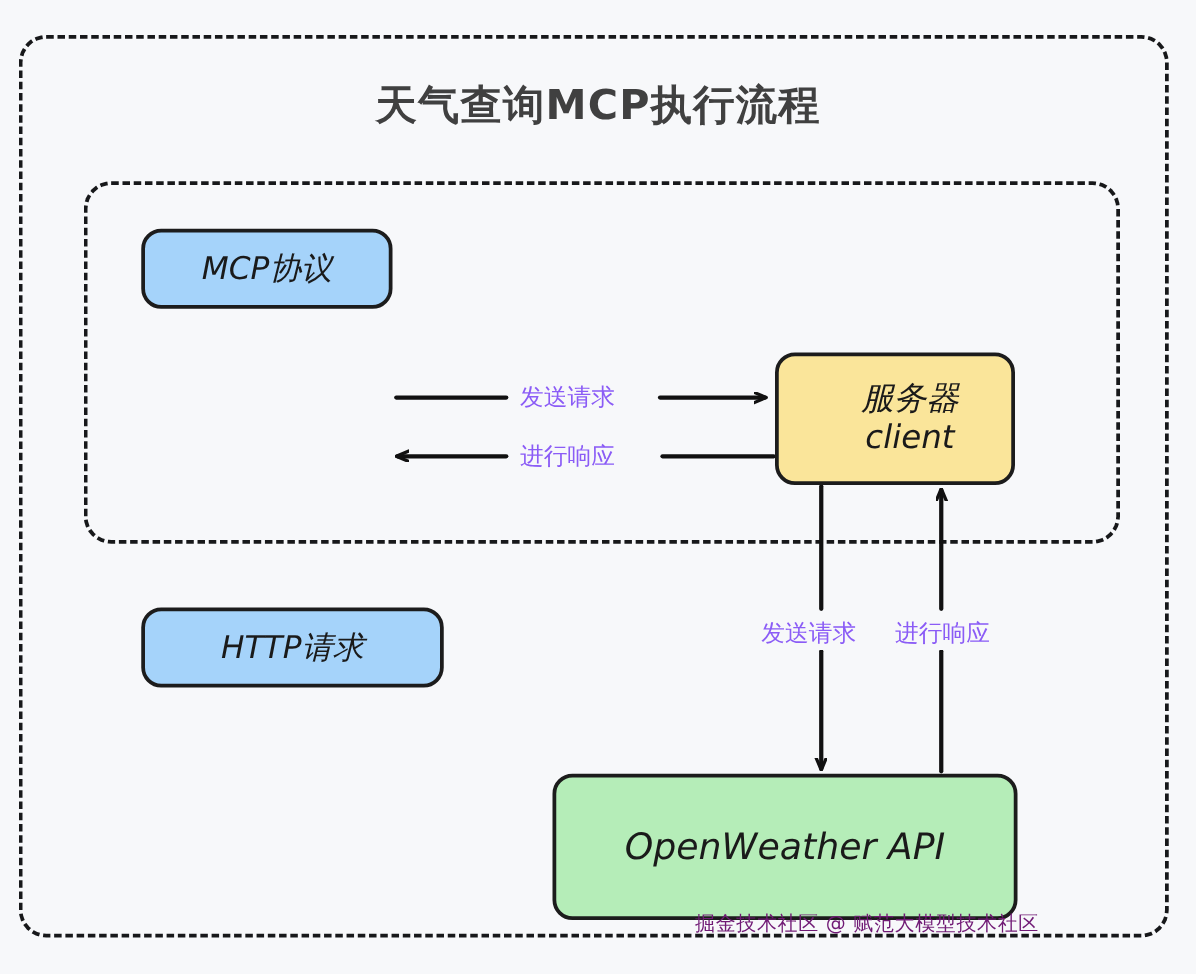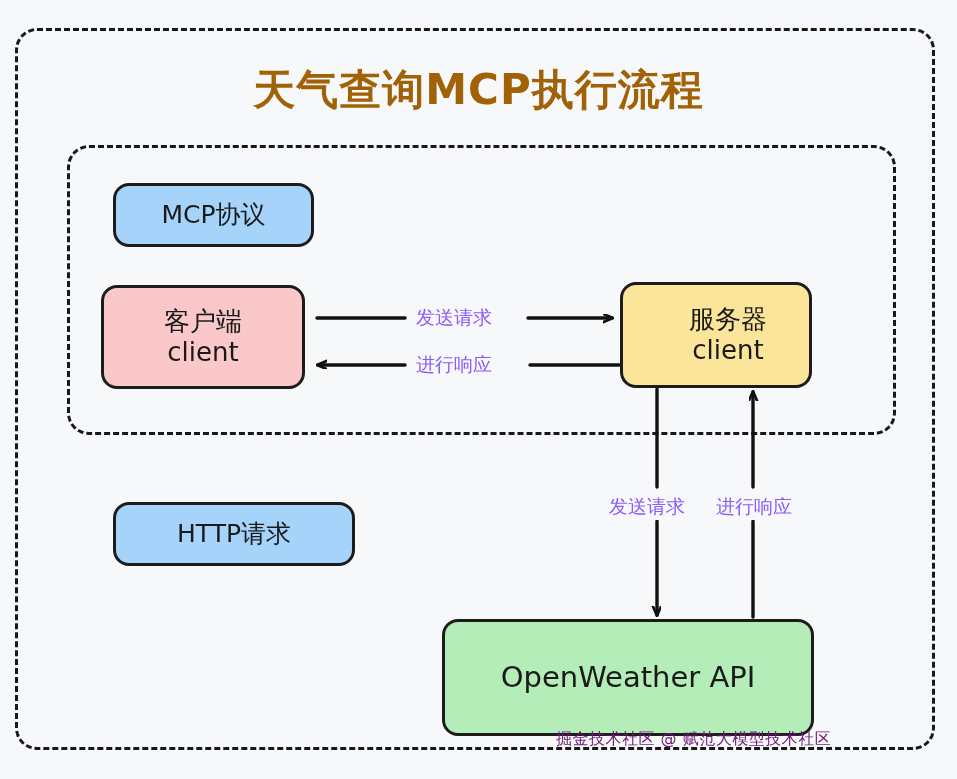--- a/index.html
+++ b/index.html
@@ -39,32 +39,33 @@
     text-align: center;
     color: #1a1a1a;
     pointer-events: auto;
     cursor: default;
   }
   .node .line1,
   .node .line2 {
     display: block;
     line-height: 1.18;
     white-space: nowrap;
+    font-style: italic;
   }
 
   
   #diagram-title {
     position: absolute;
     left: 0;
     top: 62px;
     width: 957px;
     text-align: center;
-    font-size: 42px;
+    font-size: 33px;
     font-weight: bold;
-    color: #a16207;
+    color: #404040;
     letter-spacing: 1px;
     pointer-events: auto;
   }
 
   
   .group {
     position: absolute;
     box-sizing: border-box;
     border: 3px dashed #17181a;
     border-radius: 22px;
@@ -74,21 +75,21 @@
   #outer-group  { left: 15px;  top: 28px;  width: 920px; height: 722px; }
   #inner-group  { left: 67px;  top: 145px; width: 829px; height: 290px; }
 
   
   #node-mcp-protocol {
     left: 113px; top: 183px; width: 201px; height: 64px;
     background: #a5d3fa;
     font-size: 25px;
   }
   #node-http-request {
-    left: 113px; top: 502px; width: 242px; height: 64px;
+    left: 113px; top: 486px; width: 242px; height: 64px;
     background: #a5d3fa;
     font-size: 25px;
   }
   #node-client {
     left: 101px; top: 285px; width: 204px; height: 104px;
     background: #fac8c8;
     font-size: 26px;
   }
   #node-server {
     left: 620px; top: 282px; width: 192px; height: 106px;
@@ -173,24 +174,20 @@
     <g>
       <line x1="753" y1="617" x2="753" y2="521" stroke="#111" stroke-width="3.4" stroke-linecap="round"></line>
       <line x1="753" y1="487" x2="753" y2="392" stroke="#111" stroke-width="3.4" stroke-linecap="round" marker-end="url(#arrowhead-up)"></line>
     </g>
   </svg>
 
   <div class="node" id="node-mcp-protocol">
     <span class="line1">MCP协议</span>
   </div>
 
-  <div class="node" id="node-client">
-    <span class="line1">客户端</span>
-    <span class="line2">client</span>
-  </div>
 
   <div class="node" id="node-server">
     <span class="line1">服务器</span>
     <span class="line2">client</span>
   </div>
 
   <div class="node" id="node-http-request">
     <span class="line1">HTTP请求</span>
   </div>
 

